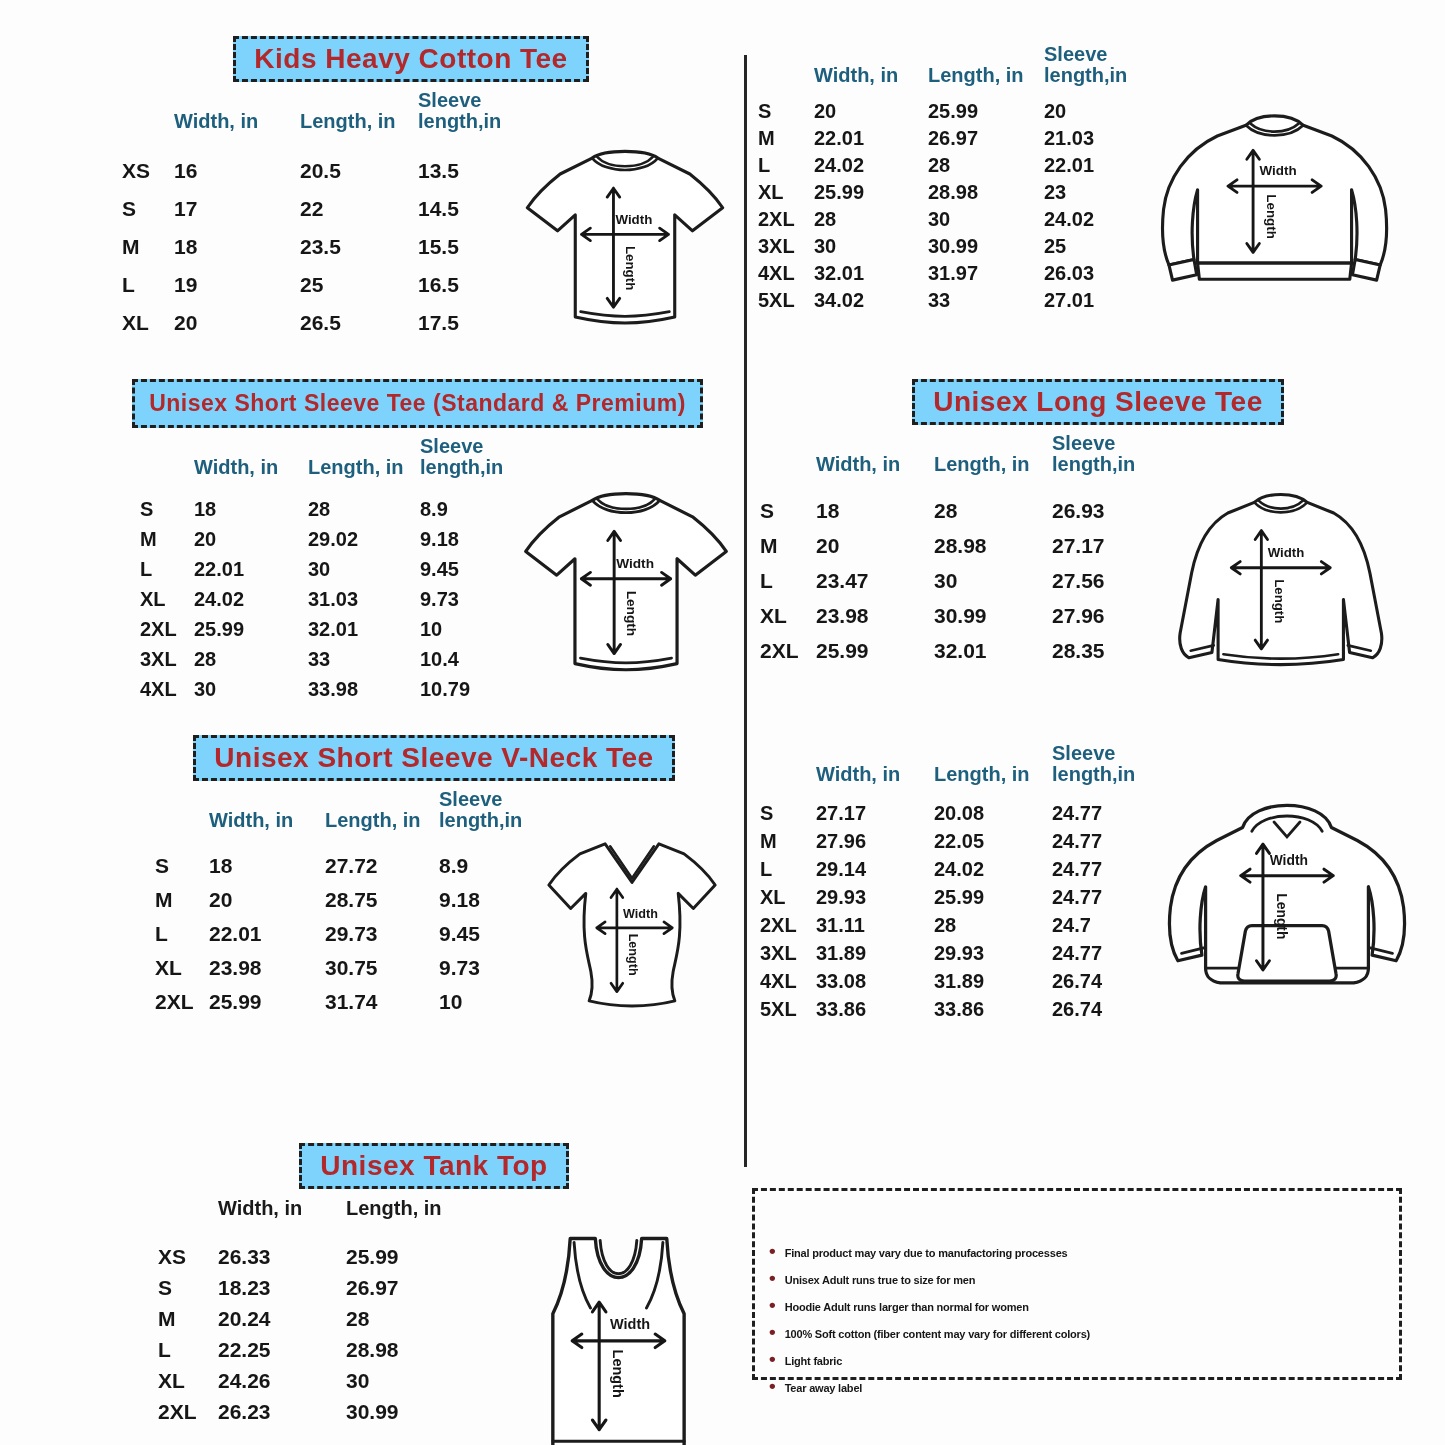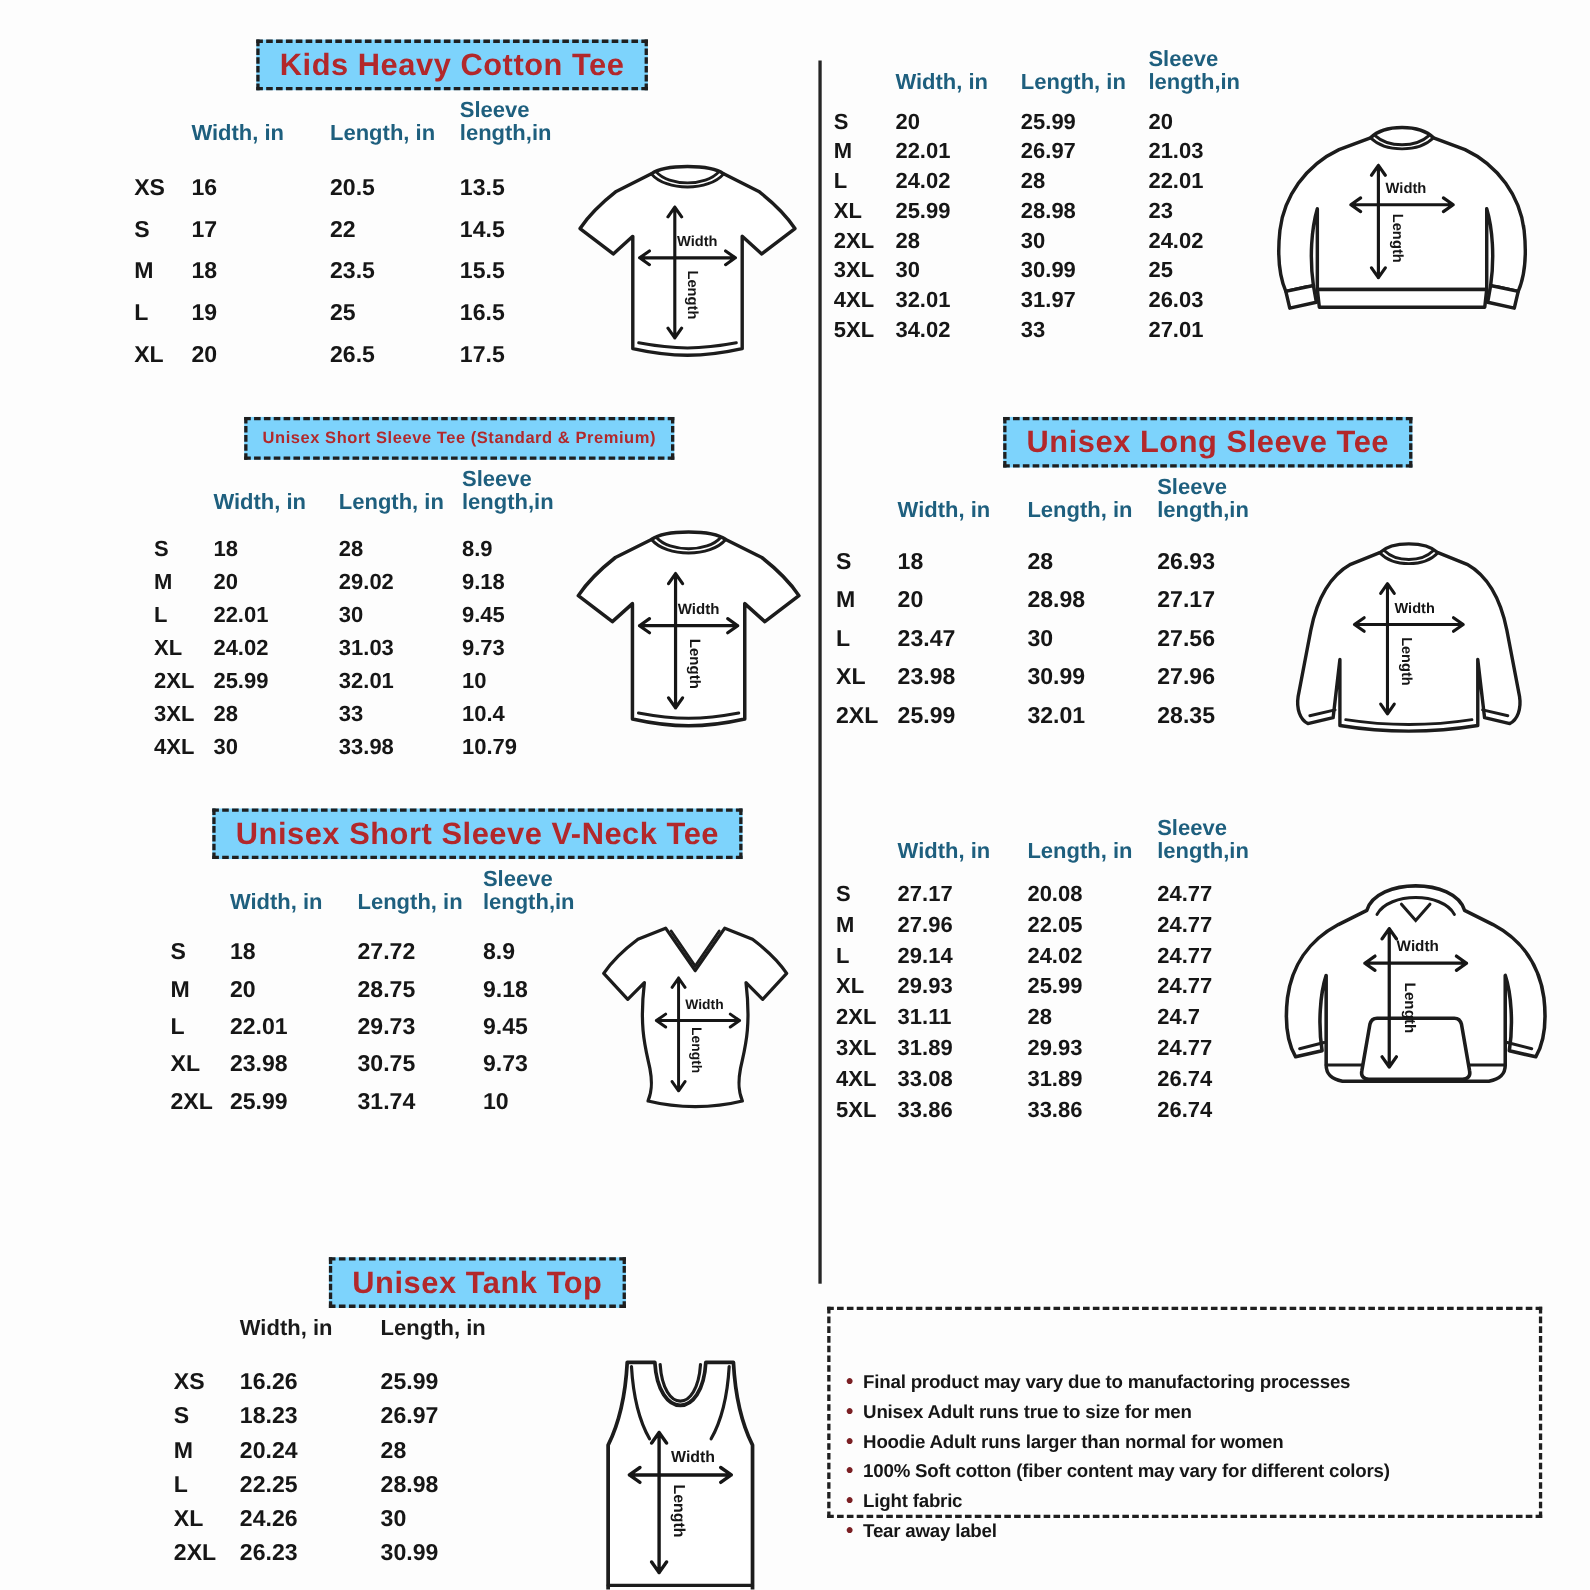--- a/index.html
+++ b/index.html
@@ -7,21 +7,21 @@
   body { font-family:"Liberation Sans", sans-serif; background:#fdfdfd; position:relative; overflow:hidden; }
 
   .divider { position:absolute; left:744px; top:55px; width:3px; height:1112px; background:#262626; }
 
   .panel { position:absolute; text-align:center; }
   .title-box {
     display:inline-block; border:3px dashed #1f1f1f; padding:4px 18px;
     color:#b2282b; font-weight:bold; font-size:28px; letter-spacing:.5px;
     background:#7dd3fc; white-space:nowrap;
   }
-  #sec-short .title-box { font-size:15px; padding:8px 14px; }
+  #sec-short .title-box { font-size:23px; padding:8px 14px; }
 
   .content { display:flex; margin-top:8px; text-align:left; }
 
   .tbl { flex:0 0 auto; }
   .thead { display:grid; align-items:end; color:#1e5f7e; font-weight:bold; font-size:20px; }
   .thead.dark { color:#1a1a1a; }
   .th { line-height:1.1; }
   .th.sleeve { white-space:pre-line; line-height:1.05; }
   .tr { display:grid; align-items:center; }
   .td { font-weight:bold; font-size:21px; color:#161616; }
@@ -60,21 +60,21 @@
   .arrow  { fill:none; stroke:#161616; stroke-width:3.2; stroke-linecap:round; stroke-linejoin:round; }
   .svg-label { font-weight:bold; font-size:15px; fill:#161616; font-family:"Liberation Sans",sans-serif; }
 
   .notes {
     position:absolute; left:752px; top:1188px; width:650px;
     border:3px dashed #1f1f1f; padding:12px 14px; background:#fdfdfd;
   }
   .notes-list { list-style:none; }
   .note { display:flex; gap:9px; align-items:baseline; height:27px; white-space:nowrap; }
   .dot { color:#7a1f23; font-size:19px; font-weight:bold; }
-  .note-text { font-weight:bold; font-size:17px; letter-spacing:-0.2px; color:#161616;margin-top:44px; }
+  .note-text { font-weight:bold; font-size:11px; letter-spacing:-0.2px; color:#161616;margin-top:44px; }
 </style>
 </head>
 <body>
 
 <div class="divider"></div>
 
 <section class="panel" id="sec-kids">
   <span class="title-box">Kids Heavy Cotton Tee</span>
   <div class="content">
     <div class="tbl g-kids rh38">
@@ -465,21 +465,21 @@
   <div class="content">
     <div class="tbl g-tank rh31">
       <div class="thead dark mb22">
         <span class="th"></span>
         <span class="th">Width, in</span>
         <span class="th">Length, in</span>
       </div>
       <div class="tbody">
           <div class="tr">
           <span class="td">XS</span>
-          <span class="td">16.26</span>
+          <span class="td">26.33</span>
           <span class="td">25.99</span>
         </div>
           <div class="tr">
           <span class="td">S</span>
           <span class="td">18.23</span>
           <span class="td">26.97</span>
         </div>
           <div class="tr">
           <span class="td">M</span>
           <span class="td">20.24</span>

